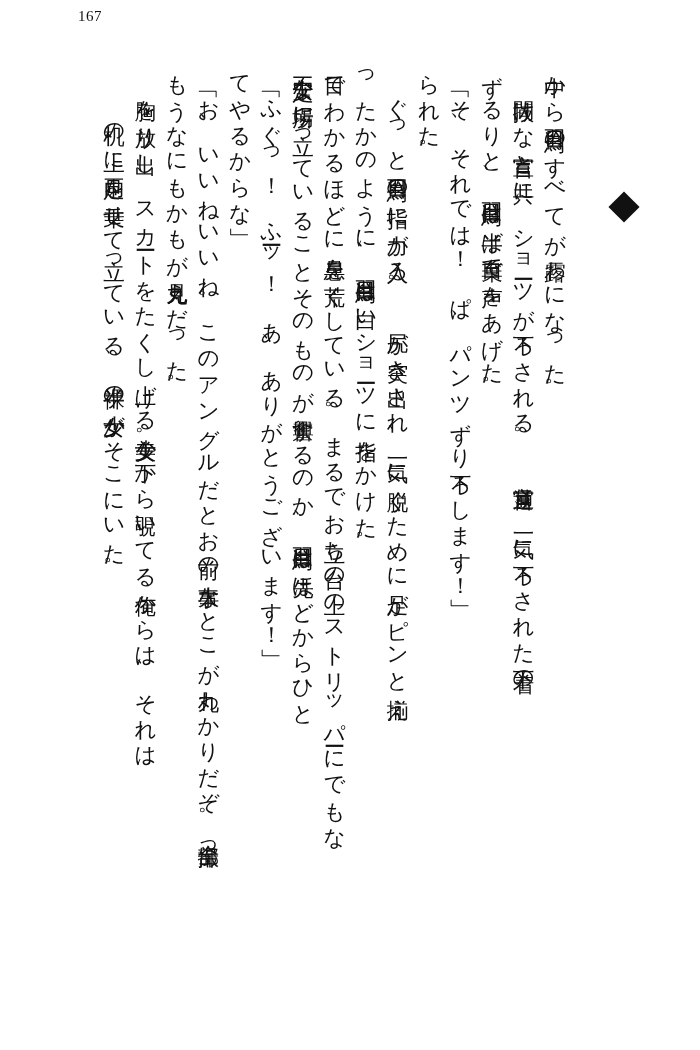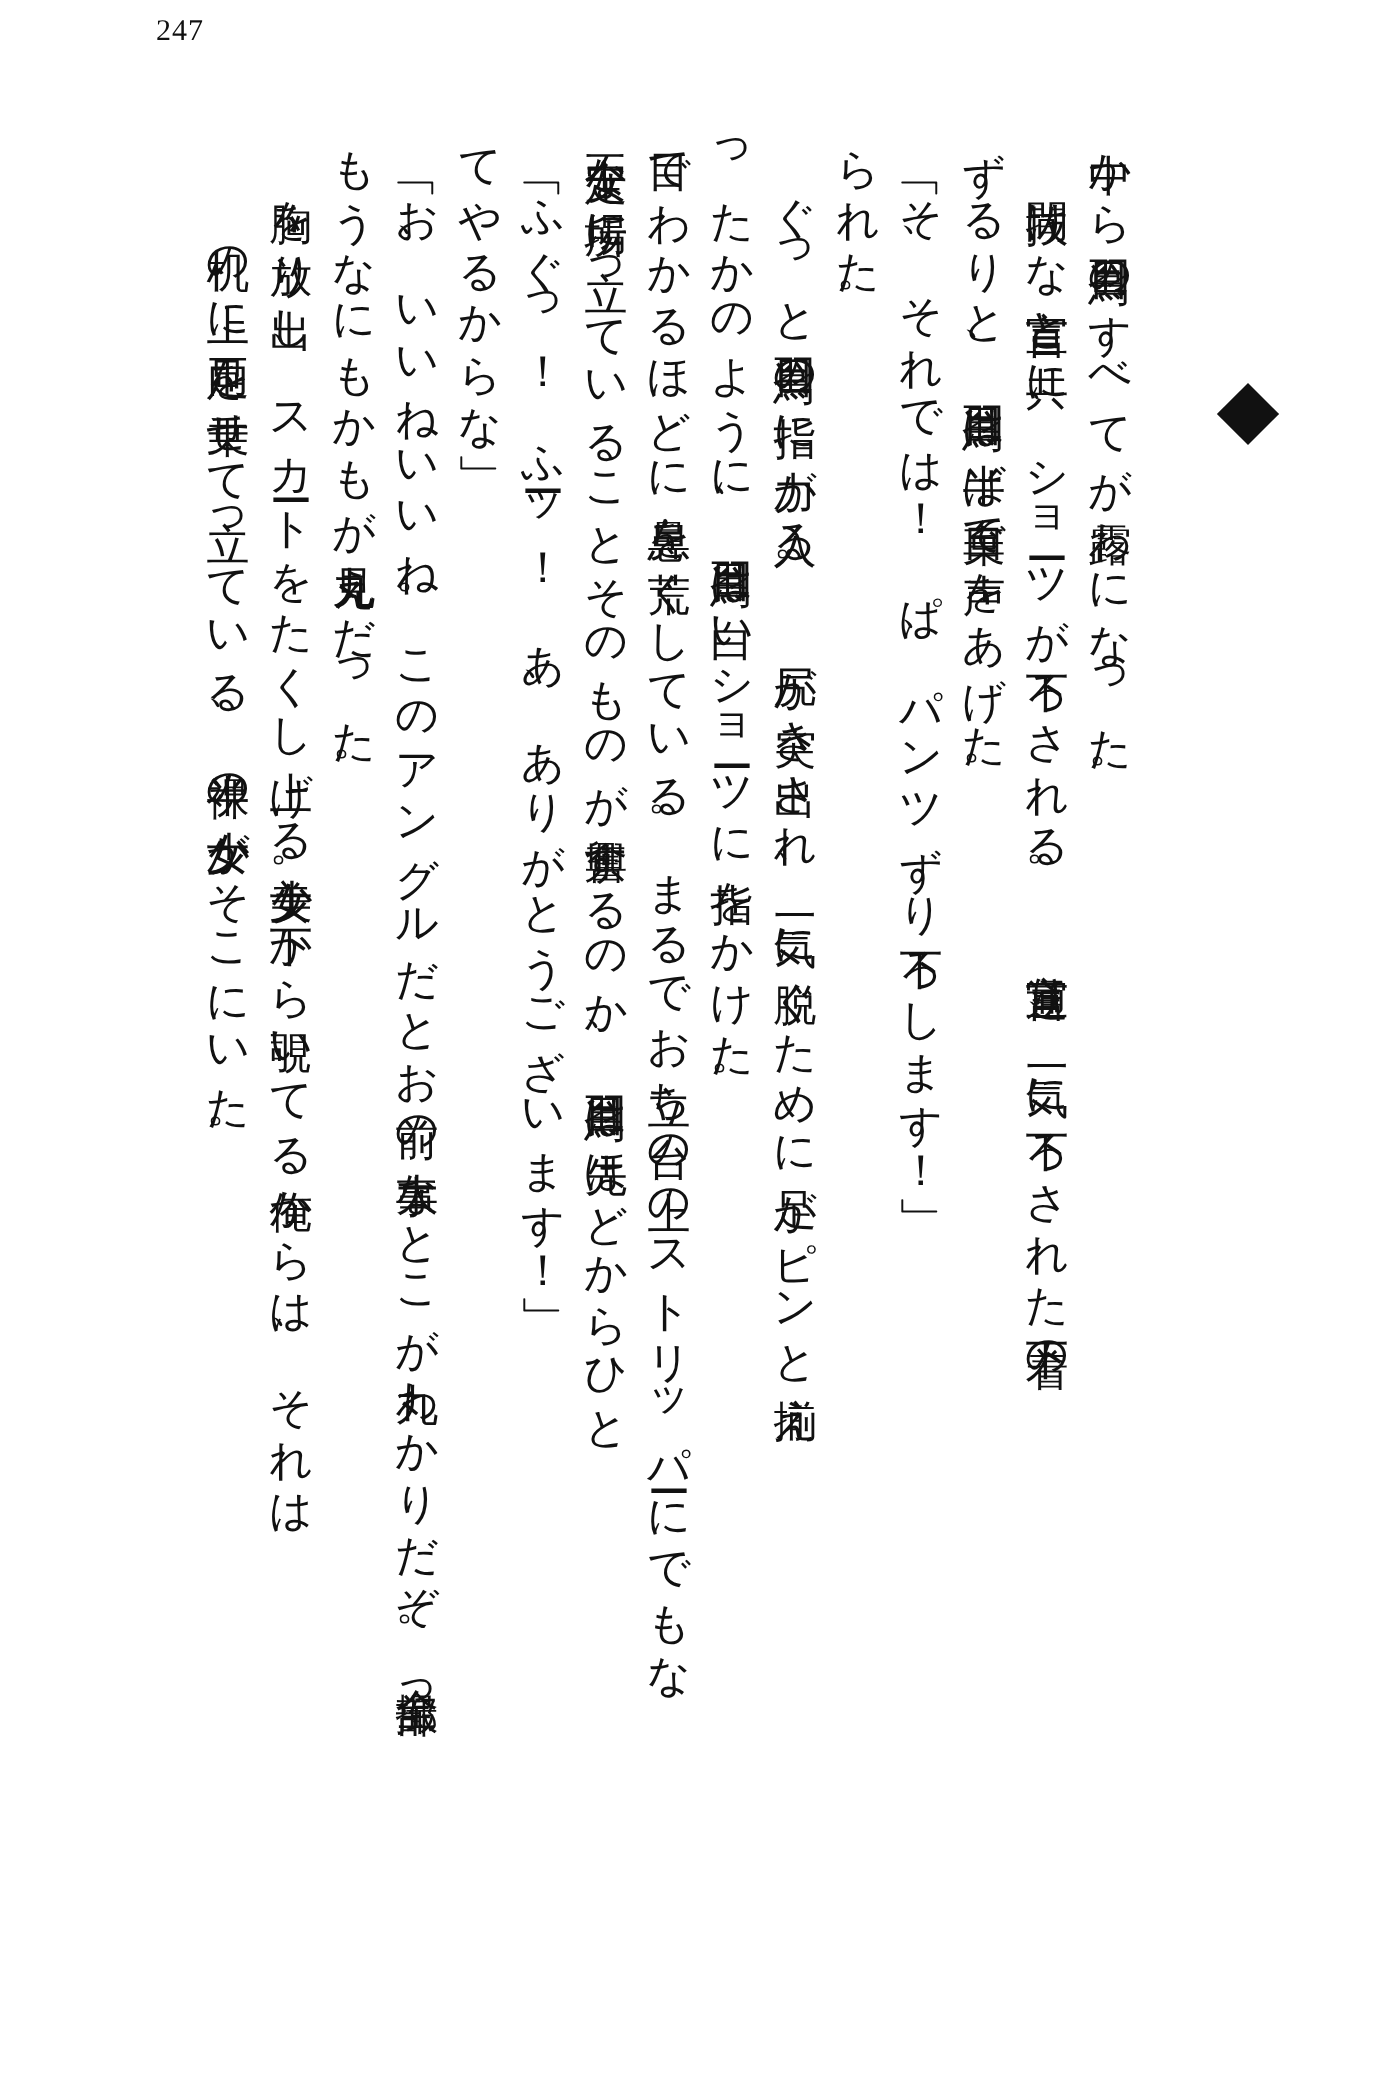--- a/index.html
+++ b/index.html
@@ -69,21 +69,21 @@
   }
   .tcol.indent2 {
     padding-top: 48px;
   }
 </style>
 </head>
 <body>
 
 <div class="page">
 
-  <div class="page-number">247</div>
+  <div class="page-number">167</div>
 
   <div class="diamond-marker"></div>
 
   <div class="text-body">
     <div class="tcol indent2">机の上に両足を乗せて立っている、半裸の少女がそこにいた。</div>
     <div class="tcol indent">胸を放り出し、スカートをたくし上げる美少女。下から覗いてる俺からは、それは</div>
     <div class="tcol">もうなにもかもが丸見えだった。</div>
     <div class="tcol indent">「お、いいねいいね。このアングルだとお前の大事なとこが丸わかりだぞ。全部撮っ</div>
     <div class="tcol">てやるからな」</div>
     <div class="tcol indent">「ふぐっ！　ふーッ！　あ、ありがとうございます！」</div>

